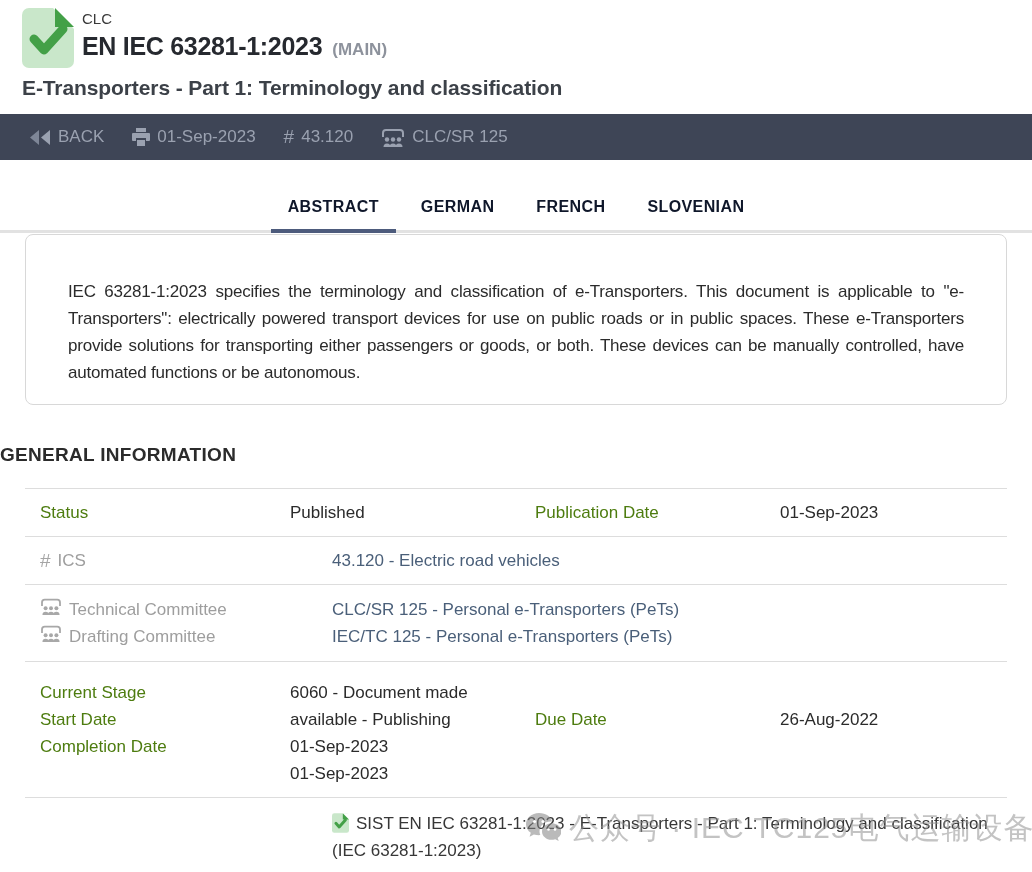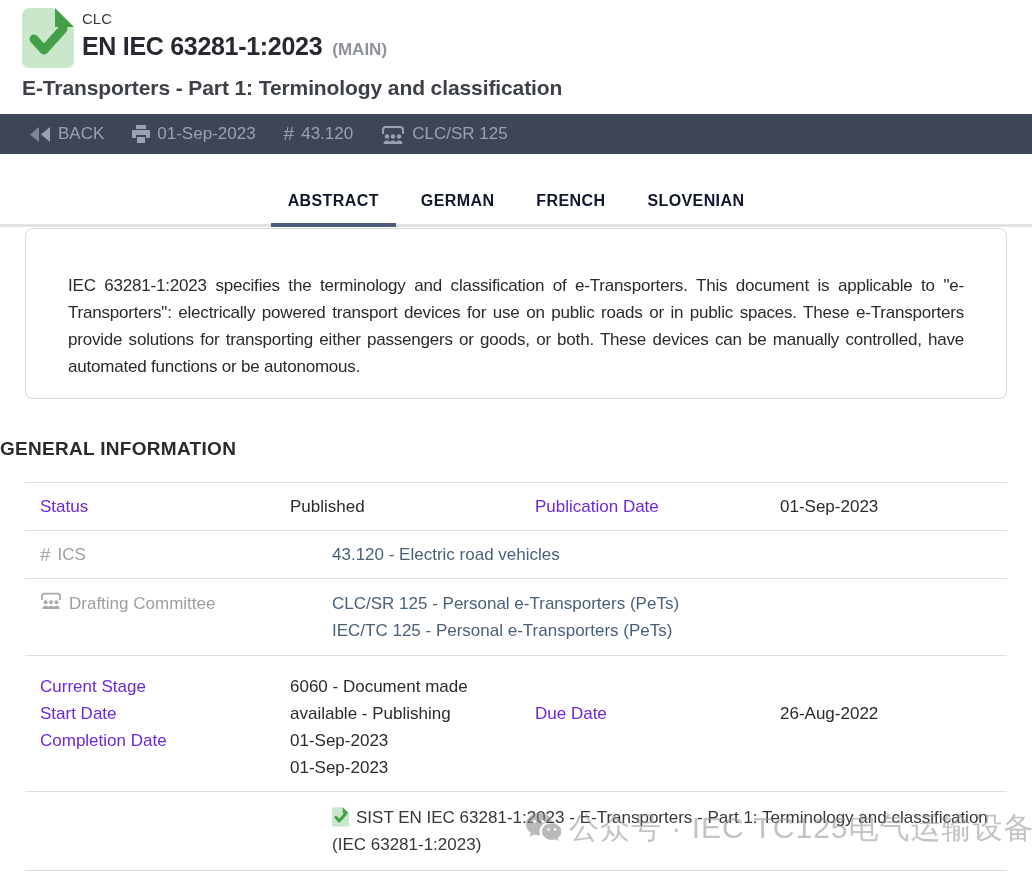--- a/index.html
+++ b/index.html
@@ -16,21 +16,21 @@
   .header-top{display:flex;align-items:flex-start;}
   .doc-icon{width:52px;height:60px;flex:0 0 auto;margin-right:8px;}
   .header-texts{padding-top:2px;}
   .org-label{font-size:15px;color:#3a3a3a;line-height:18px;}
   .title-row{display:flex;align-items:baseline;gap:10px;}
   .page-title{font-size:25px;font-weight:bold;color:#26292f;letter-spacing:-0.3px;line-height:36px;}
   .title-suffix{font-size:17px;font-weight:bold;color:#8d929c;}
   .subtitle{font-size:21px;font-weight:600;color:#3c4148;margin-top:8px;letter-spacing:-0.1px;}
   
   .navbar{
-    margin-top:14px;height:40px;background:#3e4556;
+    margin-top:14px;height:46px;background:#3e4556;
     display:flex;align-items:center;gap:28px;padding:0 30px;
     color:#9aa1b0;font-size:17px;
   }
   .nav-item{display:flex;align-items:center;gap:7px;cursor:pointer;white-space:nowrap;}
   .nav-item svg{display:block;}
   .hash-glyph{font-size:19px;color:#9aa1b0;font-weight:400;}
   
   .tabs{
     margin-top:24px;display:flex;justify-content:center;gap:8px;
     border-bottom:3px solid #e2e2e2;
@@ -53,21 +53,21 @@
   .gi-heading{
     text-align:left;font-size:19px;font-weight:bold;color:#2b2b2b;
     letter-spacing:0.3px;margin-top:39px;margin-bottom:22px;
   }
   .info-table{margin:0 25px;border-bottom:1px solid #dddddd;font-size:17px;}
   .info-row{
     display:grid;grid-template-columns:250px 245px 245px 1fr;
     border-top:1px solid #dddddd;padding:10px 0 10px 15px;box-sizing:border-box;
     line-height:27px;align-items:start;
   }
-  .lbl{color:#6d28d9;}
+  .lbl{color:#4d7c0f;}
   .val{color:#2b2b2b;}
   .link-val{color:#4a5f79;cursor:pointer;}
   .span3{grid-column:2 / 5;margin-left:42px;}
   .lbl-line{display:flex;align-items:center;gap:7px;color:#9e9e9e;}
   .lbl-line svg{flex:0 0 auto;}
   .pad-line{padding-top:27px;}
   .row-committees{padding-top:11px;padding-bottom:11px;}
   .row-stage{padding-top:17px;padding-bottom:10px;}
   .row-ref{padding-top:12px;padding-bottom:12px;}
   .ref-val{color:#373737;cursor:pointer;}
@@ -189,20 +189,36 @@
               <g fill="#a8a8a8">
                 <circle cx="6" cy="12.5" r="2.2"></circle>
                   <circle cx="12" cy="12.5" r="2.2"></circle>
                   <circle cx="18" cy="12.5" r="2.2"></circle>
                 <path d="M2.5 20 a3.5 3.5 0 0 1 7 0 z"></path>
                   <path d="M8.5 20 a3.5 3.5 0 0 1 7 0 z"></path>
                   <path d="M14.5 20 a3.5 3.5 0 0 1 7 0 z"></path>
               </g>
             </svg>
           </span>
+          <span>Technical Committee</span>
+        </div>
+        <div class="lbl-line">
+          <span>
+            <svg width="22" height="18" viewBox="0 0 24 20">
+              <path d="M2 10 V6 a3 3 0 0 1 3-3 h14 a3 3 0 0 1 3 3 v4" fill="none" stroke="#a8a8a8" stroke-width="2"></path>
+              <g fill="#a8a8a8">
+                <circle cx="6" cy="12.5" r="2.2"></circle>
+                  <circle cx="12" cy="12.5" r="2.2"></circle>
+                  <circle cx="18" cy="12.5" r="2.2"></circle>
+                <path d="M2.5 20 a3.5 3.5 0 0 1 7 0 z"></path>
+                  <path d="M8.5 20 a3.5 3.5 0 0 1 7 0 z"></path>
+                  <path d="M14.5 20 a3.5 3.5 0 0 1 7 0 z"></path>
+              </g>
+            </svg>
+          </span>
           <span>Drafting Committee</span>
         </div>
       </div>
       <div class="span3">
         <div class="link-val">CLC/SR 125 - Personal e-Transporters (PeTs)</div>
         <div class="link-val">IEC/TC 125 - Personal e-Transporters (PeTs)</div>
       </div>
     </div>
 
     <div class="info-row row-stage">

